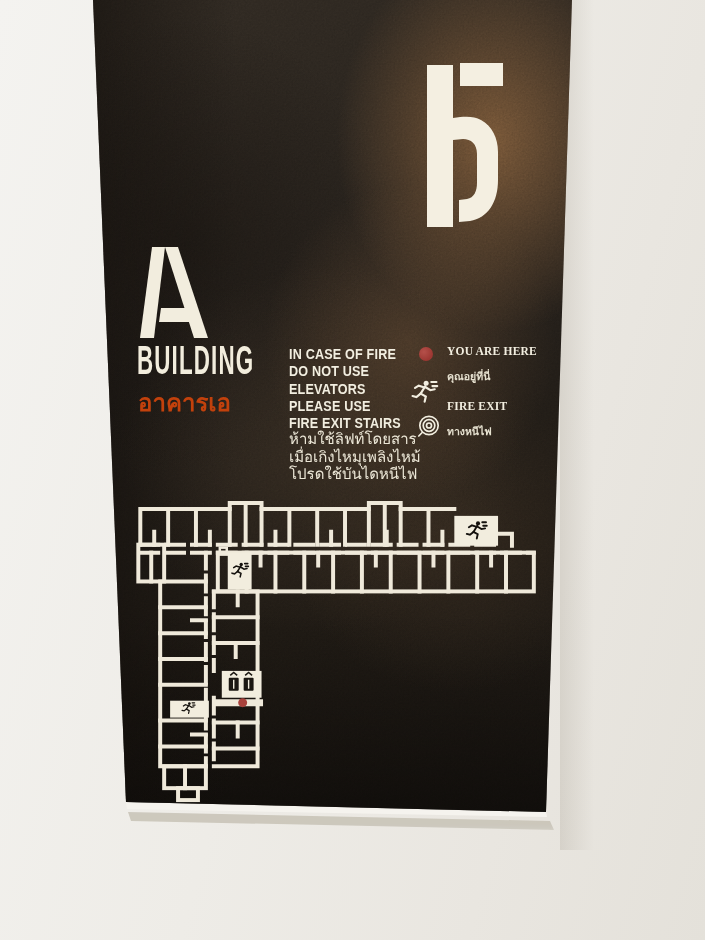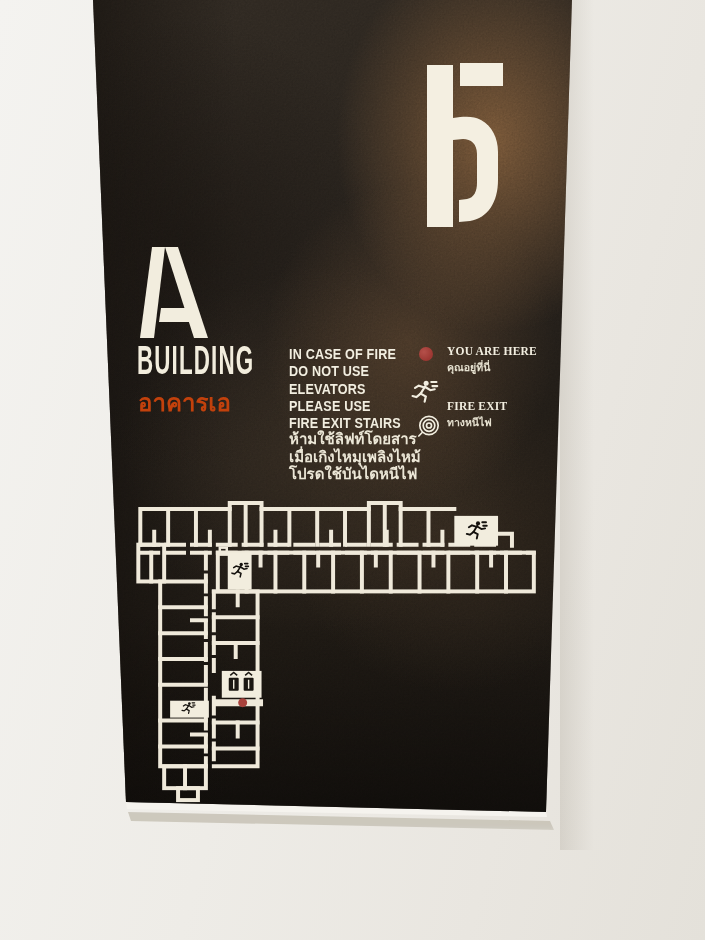--- a/index.html
+++ b/index.html
@@ -31,23 +31,23 @@
   }
   .noise{position:absolute;inset:0;width:100%;height:100%;opacity:.35;}
   .content{position:absolute;inset:0;z-index:3;color:#f1ecdd;}
   .abs{position:absolute;}
   .sr{position:absolute;width:1px;height:1px;overflow:hidden;opacity:0;pointer-events:none;}
   .building-word{left:137px;top:340px;font-size:40px;line-height:40px;font-weight:800;
     letter-spacing:2px;transform:scaleX(.56);transform-origin:left top;color:#f2eddd;}
   .building-word-th{left:138px;top:383px;font-size:24px;font-weight:700;color:#c2410c;}
   .notice-en{left:289px;top:346px;font-size:14px;font-weight:800;line-height:17.3px;
     transform:scaleX(.9);transform-origin:left top;color:#f2eee0;letter-spacing:.2px;}
-  .notice-th{left:289px;top:430px;font-size:15px;font-weight:700;line-height:17.5px;color:#ece7d7;}
+  .notice-th{left:289px;top:430px;font-size:15px;font-weight:400;line-height:17.5px;color:#ece7d7;}
   .legend-label{font-size:11.5px;font-weight:800;letter-spacing:.2px;color:#f2eee0;line-height:12px;font-family:Liberation Serif, serif;}
-  .legend-label-th{font-size:10.5px;font-weight:600;color:#e6e1d0;line-height:12px;margin-top:4px;}
+  .legend-label-th{font-size:10.5px;font-weight:600;color:#e6e1d0;line-height:12px;margin-top:13px;}
   .dot{left:419px;top:347px;width:14px;height:14px;border-radius:50%;
     background:radial-gradient(circle at 35% 35%, #b5504a, #9c3732 70%);}
 </style>
 </head>
 <body>
 
 <div class="wall-shade"></div>
 <div class="plate-shadow"></div>
 <div class="plate-edge"></div>
 

